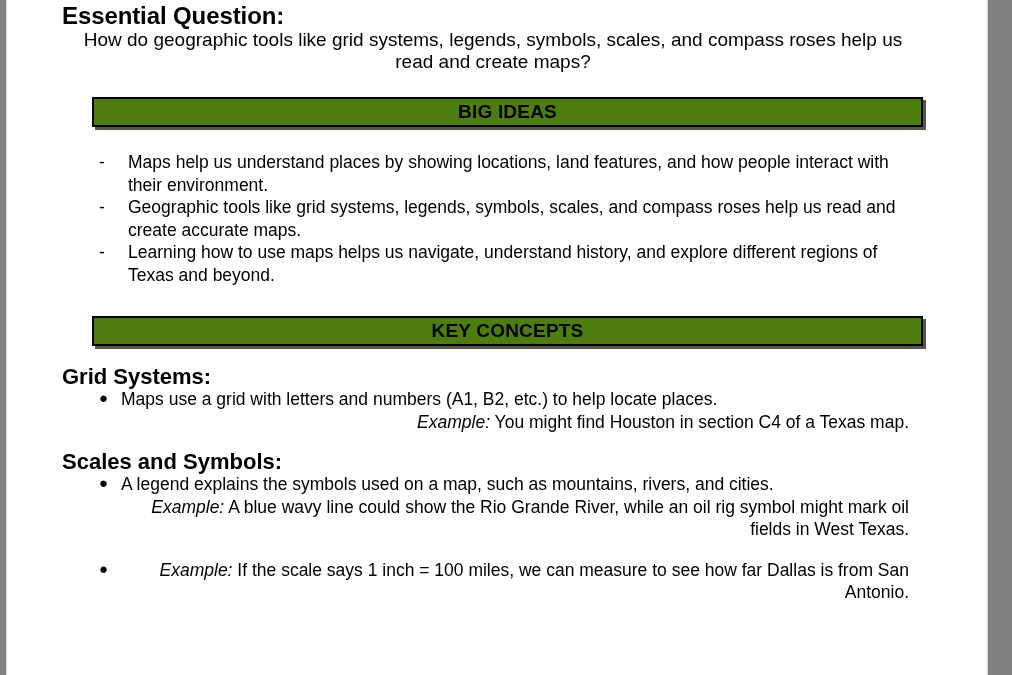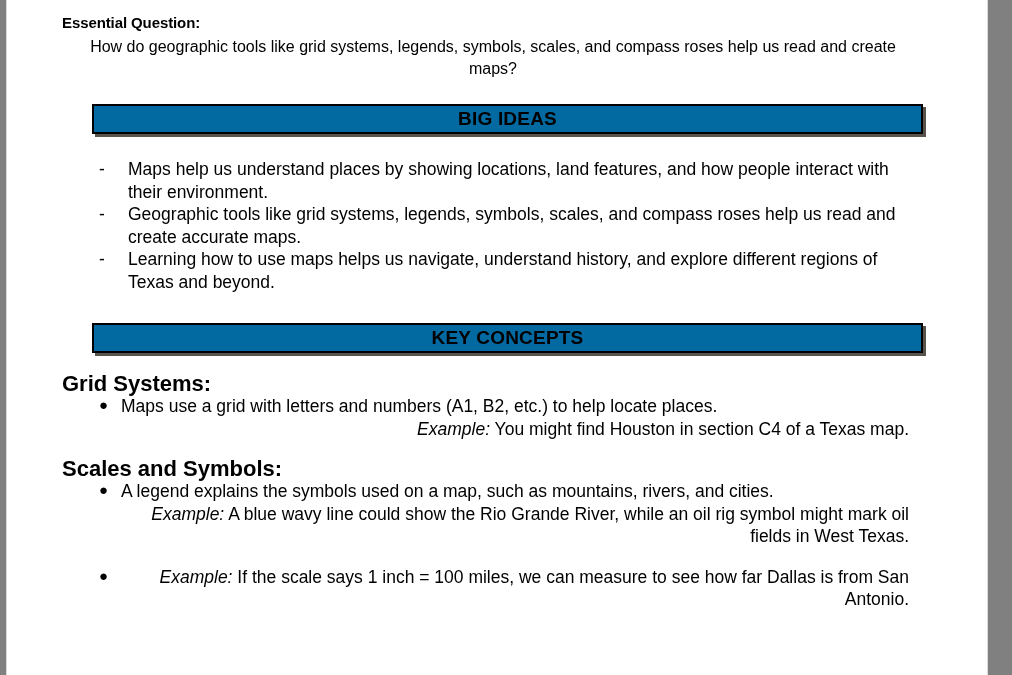--- a/index.html
+++ b/index.html
@@ -42,42 +42,42 @@
     bottom: 0;
     background: #ffffff;
     overflow: hidden;
   }
 
   .content {
     padding: 0;
   }
 
   .eq-title {
-    font-size: 15px;
+    font-size: 24px;
     font-weight: bold;
     line-height: 22px;
     margin: 0;
-    padding: 12px 0 0 55px;
+    padding: 5px 0 0 55px;
     letter-spacing: -0.1px;
   }
   .eq-body {
-    font-size: 16px;
+    font-size: 19px;
     line-height: 22px;
     text-align: center;
     margin: 0;
     padding: 2px 80px 0 72px;
   }
 
   .banner-wrap {
     padding-left: 85px;
     padding-right: 64px;
   }
   .banner {
     position: relative;
-    background: #0369a1;
+    background: #4d7c0f;
     border: 2.5px solid #000000;
     box-shadow: 3px 3px 0 0 #58544c;
     height: 26px;
     line-height: 26px;
     text-align: center;
     font-size: 19px;
     font-weight: bold;
     letter-spacing: 0.2px;
   }
 

